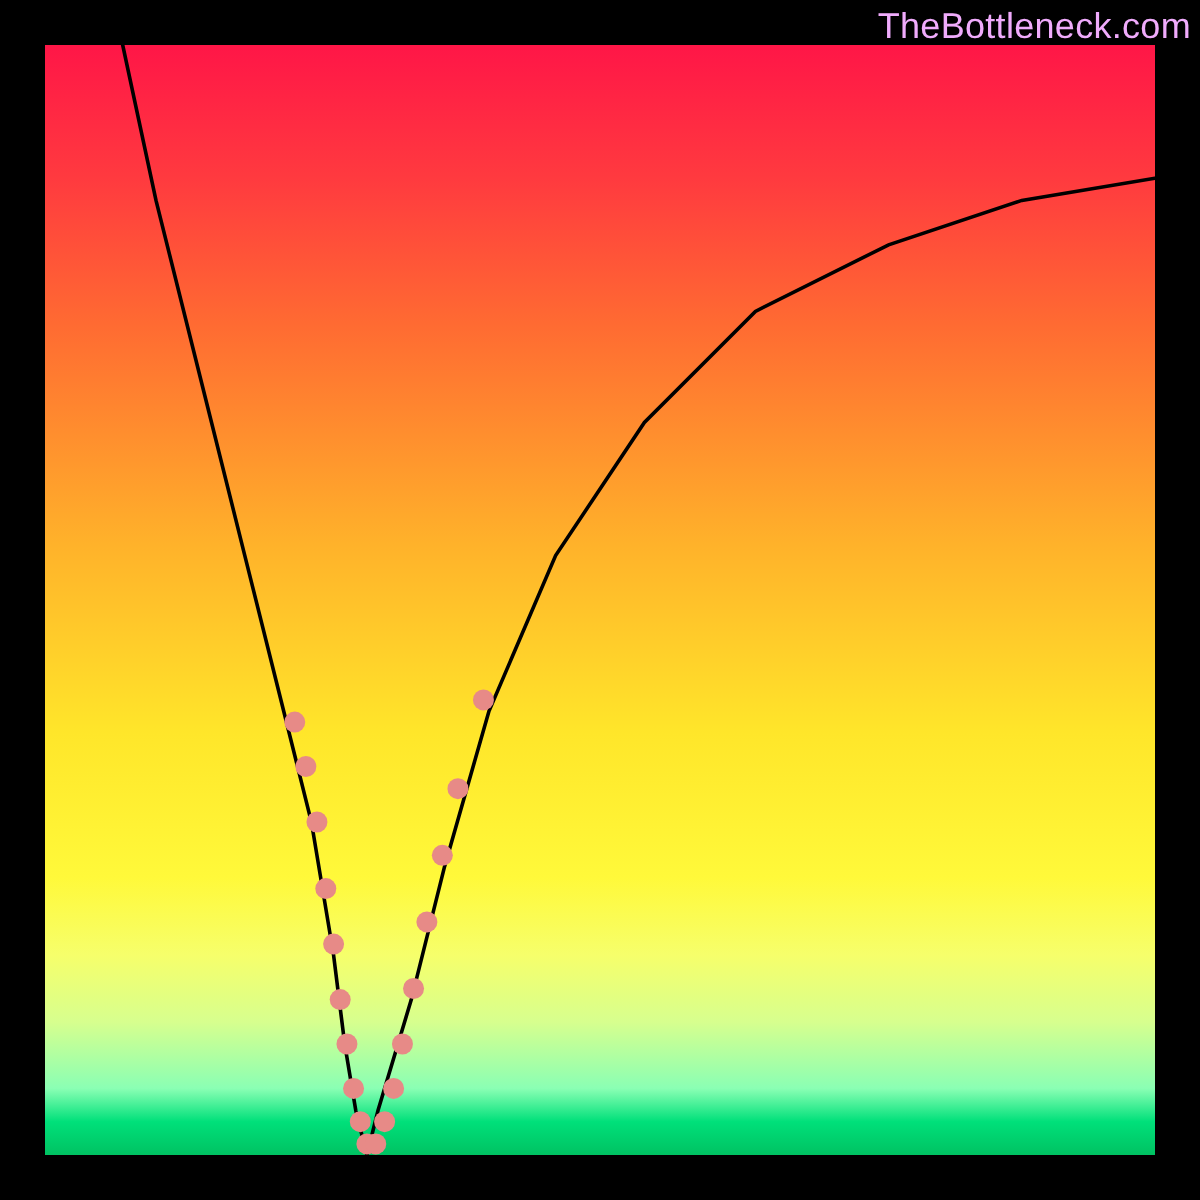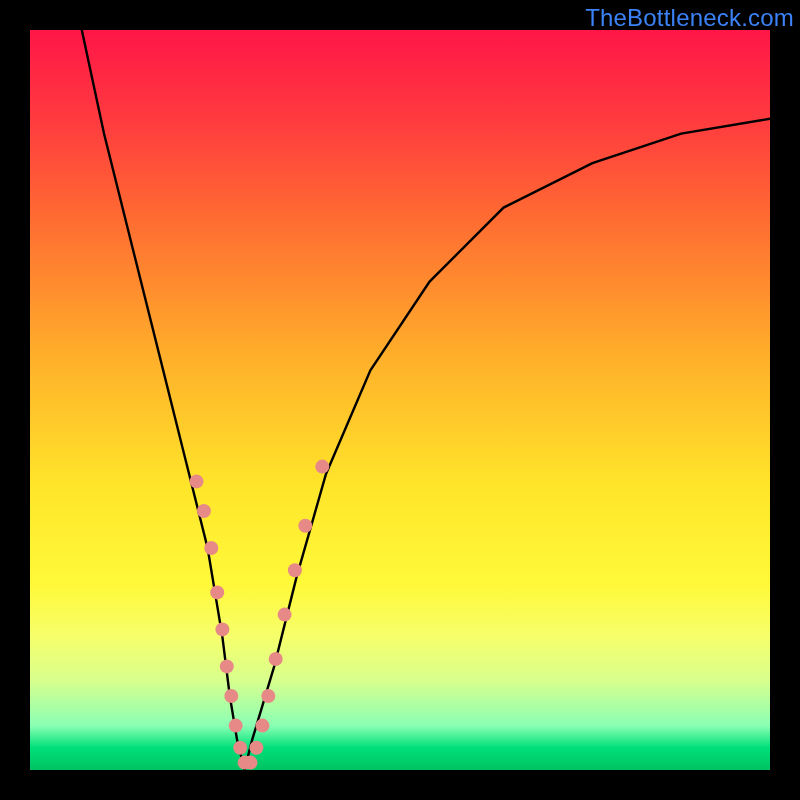--- a/index.html
+++ b/index.html
@@ -35,21 +35,21 @@
       #f6ff6b 82%,
       #d7ff8e 88%,
       #8affb4 94%,
       #00e07a 97%,
       #00c262 100%);
   }
   .watermark {
     position: absolute;
     top: 4px;
     right: 6px;
-    color: #3b82f6;
+    color: #f0abfc;
     font-size: 24px;
     font-weight: 500;
     letter-spacing: 0.2px;
   }
   svg.curve {
     position: absolute;
     top: 0;
     left: 0;
     width: 740px;
     height: 740px;

